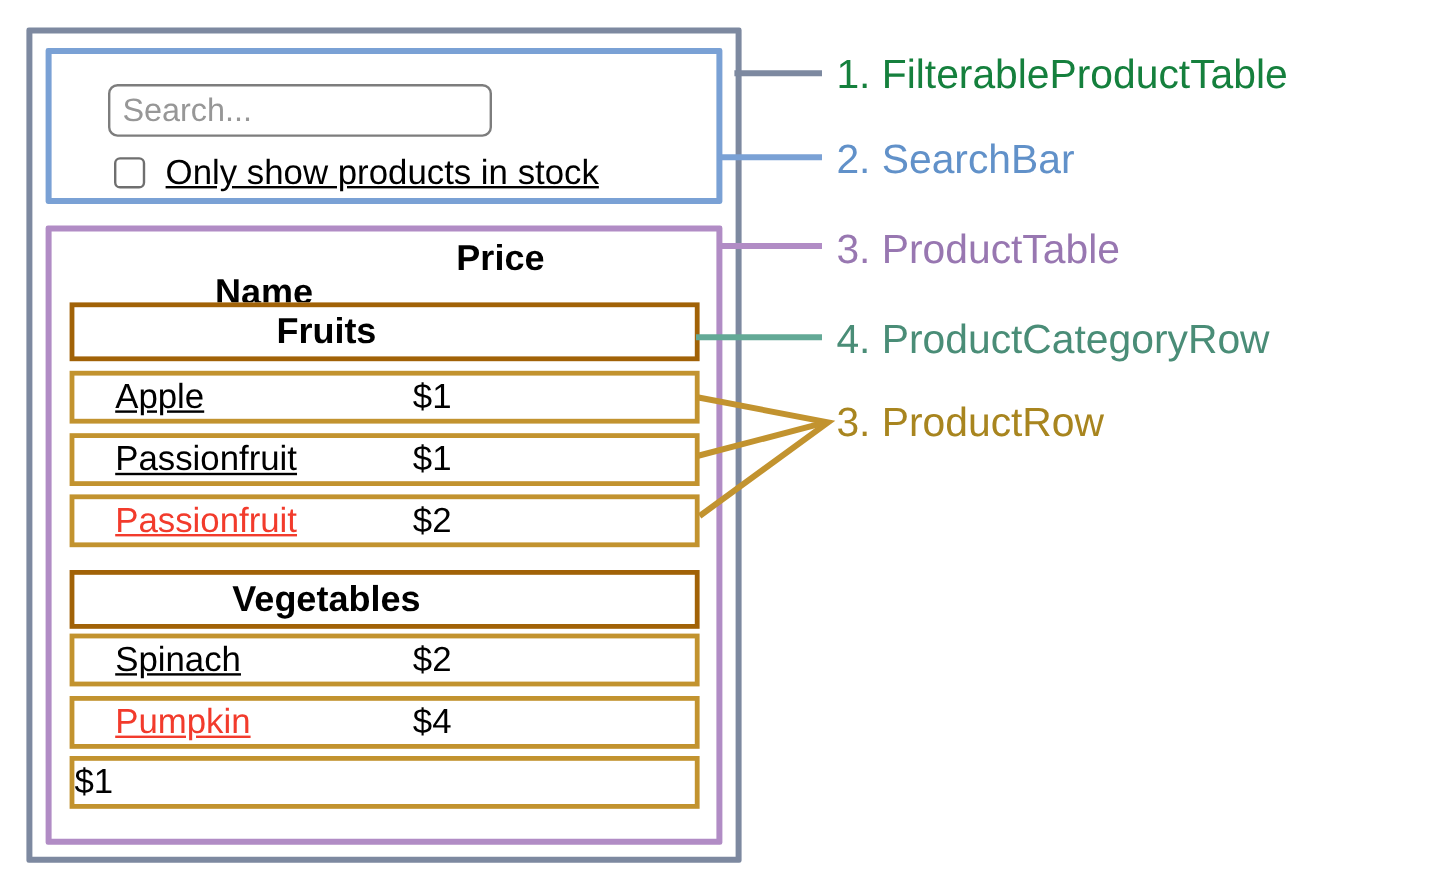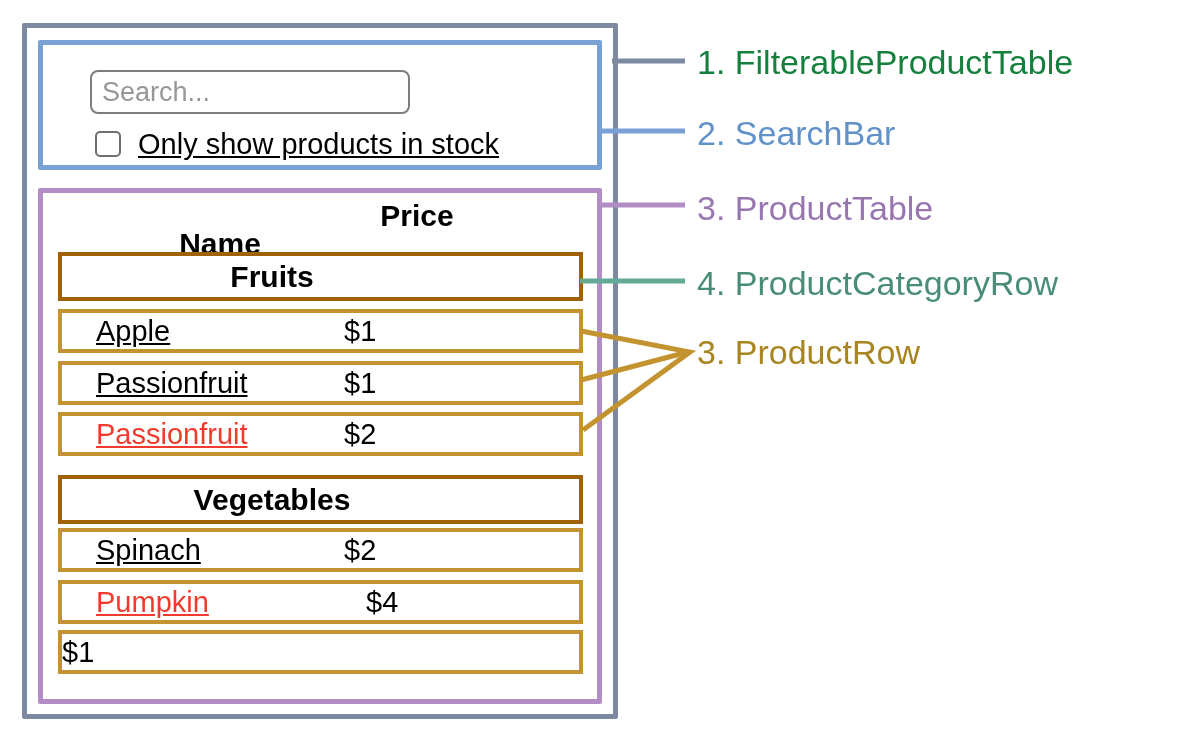--- a/index.html
+++ b/index.html
@@ -38,21 +38,21 @@
                   font-size:30px;line-height:41px;}
   .product-row{height:44px;border:4px solid #c2932f;display:grid;grid-template-columns:282px 1fr;}
   .cell{font-size:29px;line-height:36px;white-space:nowrap;}
   .cell-name{padding-left:34px;text-decoration:underline;}
   .row-fruits{top:59px;}
   .row-apple{top:116px;}
   .row-dragonfruit{top:168px;}
   .row-passionfruit{top:219px;}
   .row-vegetables{top:282px;}
   .row-spinach{top:335px;}
-  .row-pumpkin{top:387px;gap:22px;}
+  .row-pumpkin{top:387px;}
   .row-peas{top:437px;}
   
   .ann-label{
     position:absolute;left:697px;height:40px;line-height:40px;
     font-size:34px;font-weight:500;white-space:nowrap;
   }
   .ann-1{top:42px;}.ann-2{top:113px;}.ann-3{top:188px;}.ann-4{top:263px;}.ann-5{top:332px;}
   
   .overlay{position:absolute;left:0;top:0;width:1200px;height:744px;pointer-events:none;}
 </style>

